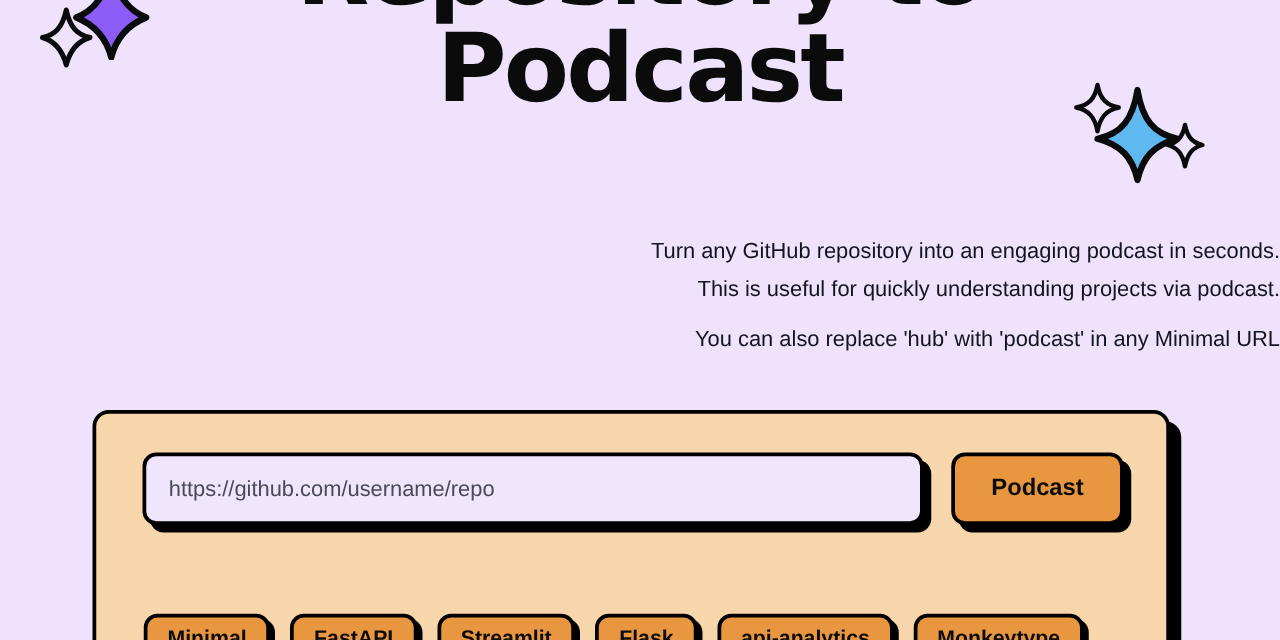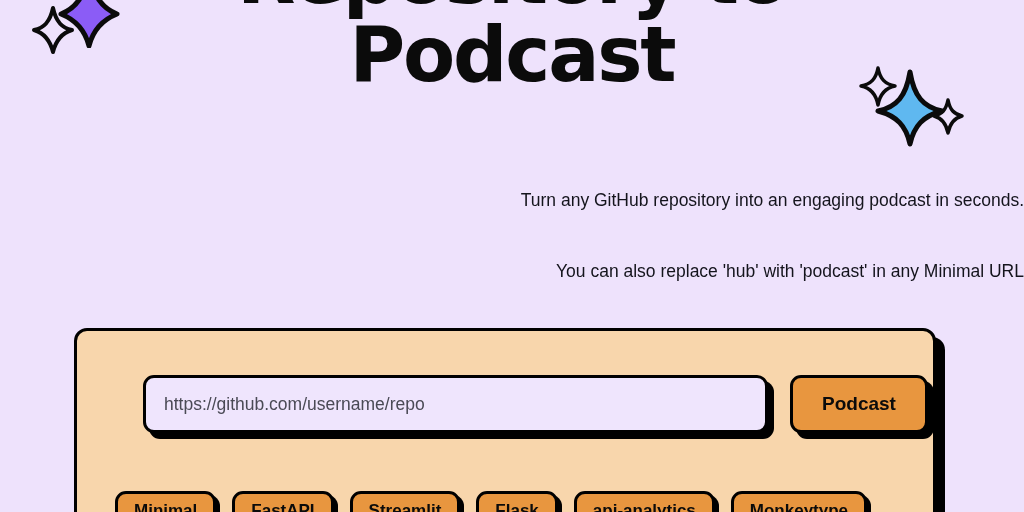--- a/index.html
+++ b/index.html
@@ -51,21 +51,21 @@
   .card {
     position: absolute;
     left: 74px; top: 328px;
     width: 862px; height: 210px;
     background: #F8D6AC;
     border: 3px solid #000;
     border-radius: 13px;
     box-shadow: 9px 9px 0 0 #000;
   }
 
-  .row { position: absolute; left: 37px; top: 44px; display: flex; align-items: flex-end; margin-left: 29px; }
+  .row { position: absolute; left: 37px; top: 31px; display: flex; align-items: flex-end; }
 
   .url-input {
     width: 625px; height: 58px;
     background: #EFE5FD;
     border: 3px solid #000;
     border-radius: 11px;
     box-shadow: 6px 6px 0 0 #000;
     font-family: "Liberation Sans", sans-serif;
     font-size: 17.5px;
     color: #4A4A55;
@@ -148,20 +148,21 @@
   </svg>
 </span>
 
 <div class="hero">
   <div class="hero-title">Repository to</div>
   <div class="hero-title">Podcast</div>
 </div>
 
 <div class="sub" id="subtitle-block">
   <div class="line">Turn any GitHub repository into an engaging podcast in seconds.</div>
+  <div class="line">This is useful for quickly understanding projects via podcast.</div>
 </div>
 <div class="sub" id="subtitle-hint">You can also replace 'hub' with 'podcast' in any Minimal URL</div>
 
 <div class="card">
 
   <div class="row">
     <input class="url-input" type="text" placeholder="https://github.com/username/repo" style="">
     <button class="podcast-btn">Podcast</button>
   </div>
 

